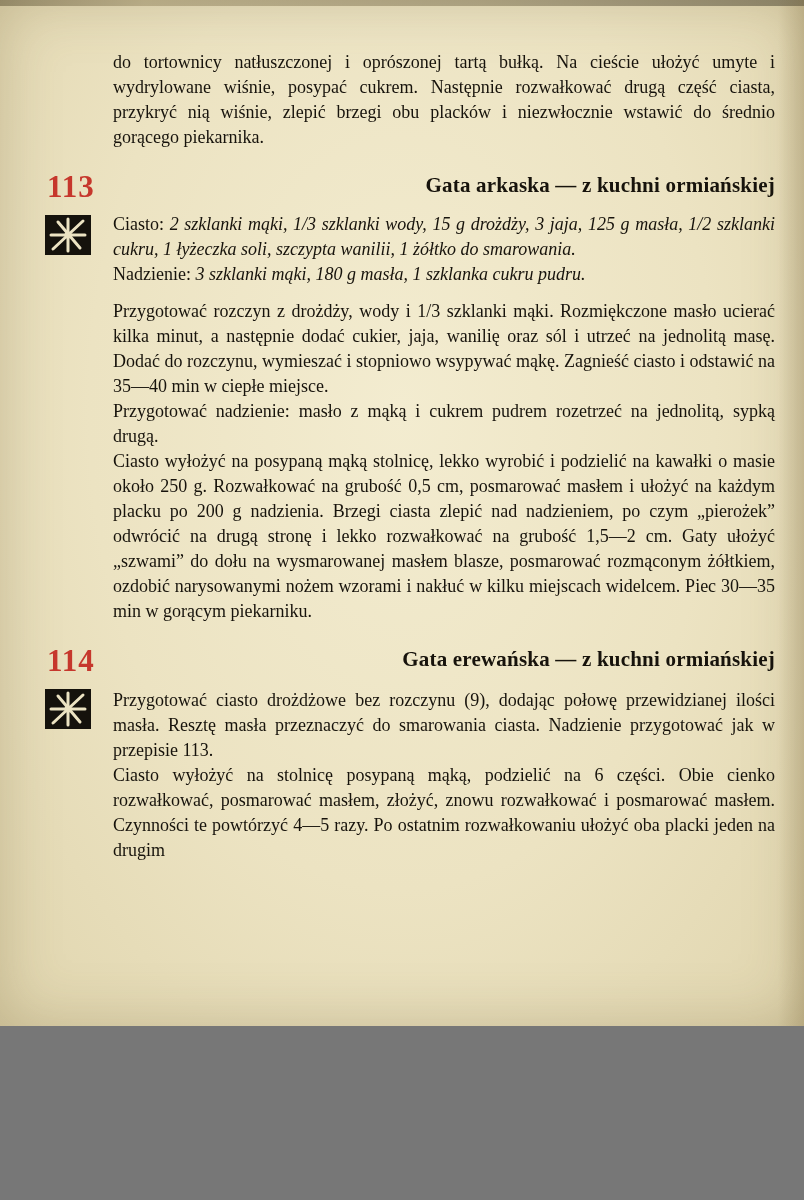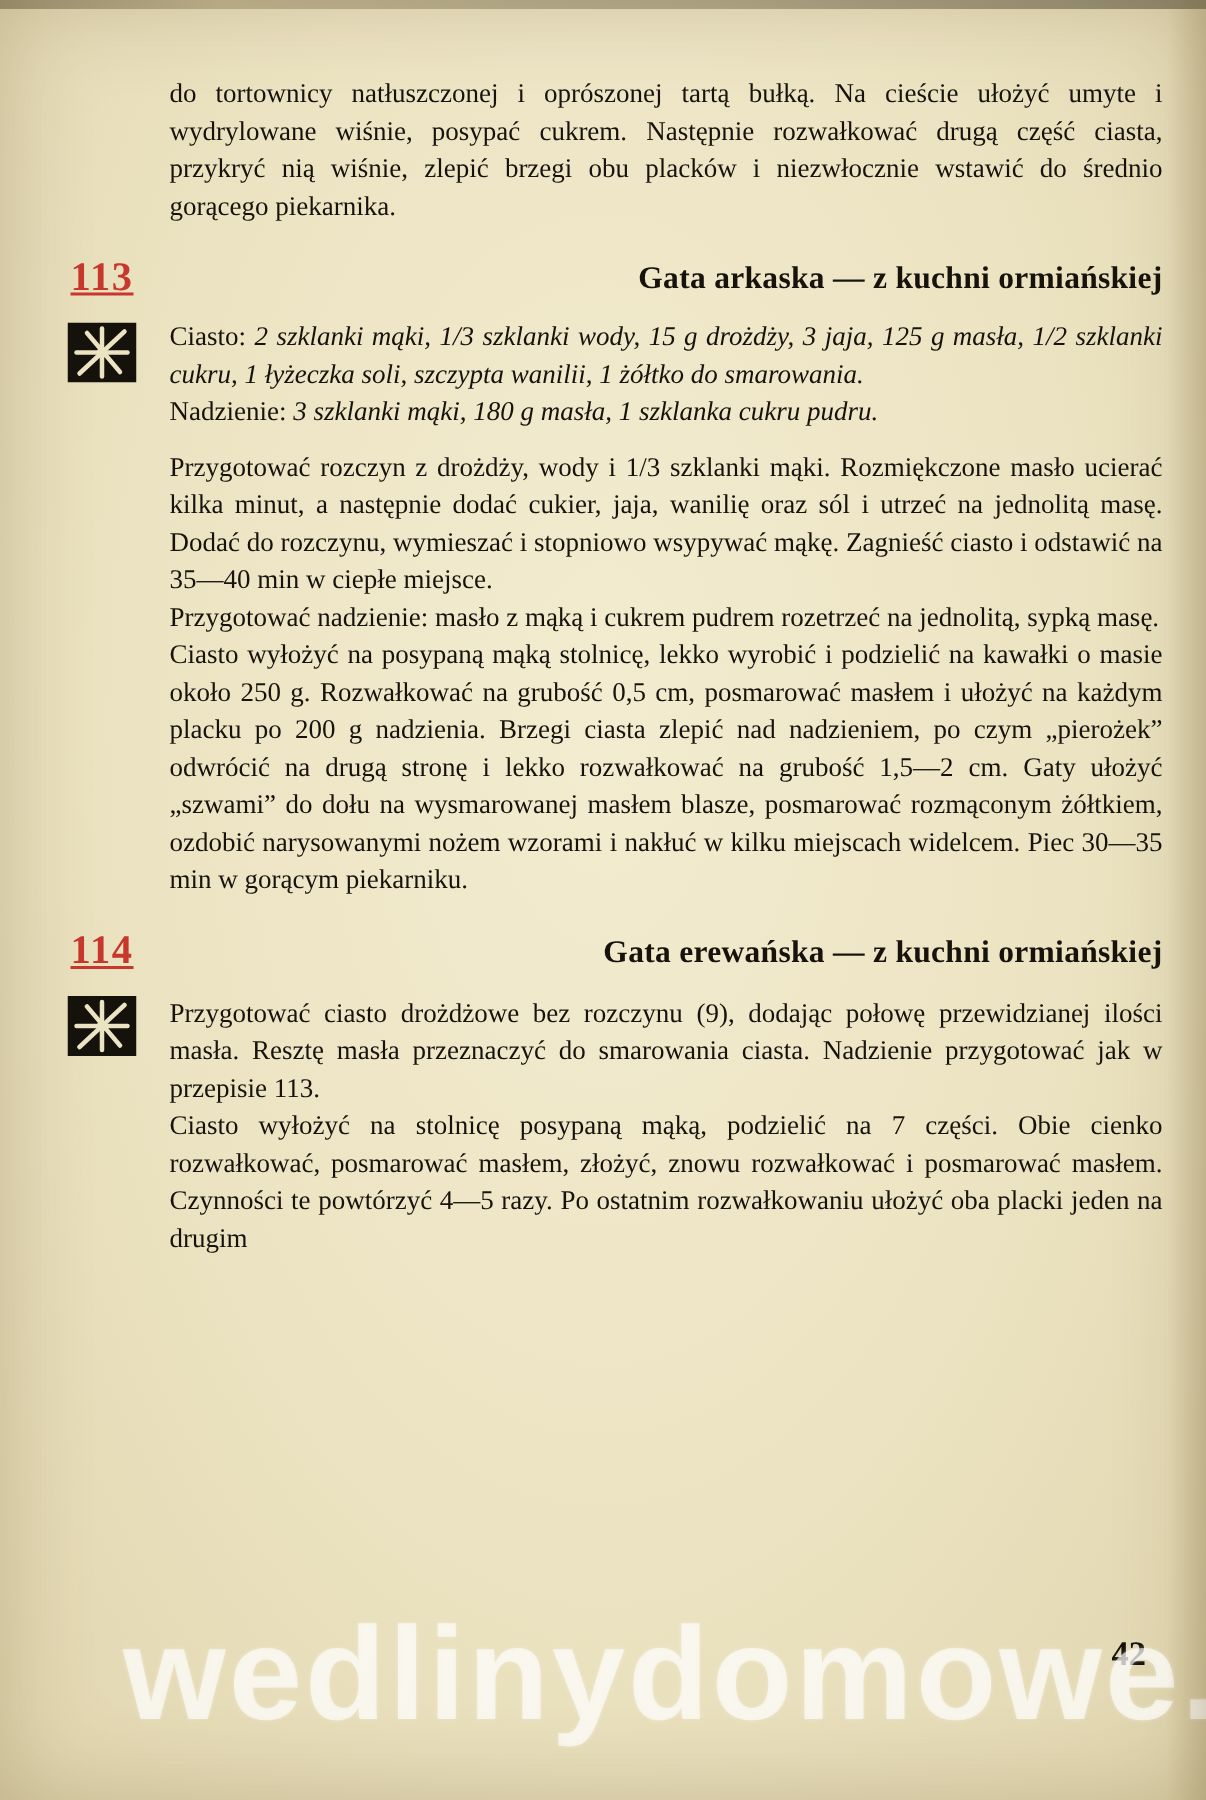--- a/index.html
+++ b/index.html
@@ -1,18 +1,18 @@
 <!DOCTYPE html>
 <html lang="pl"><head>
 <meta charset="utf-8">
 <style>
   html,body{margin:0;padding:0;background:#777;}
   .page{
     position:relative;
-    width:804px;height:1200px;
+    width:804px;height:1026px;
     margin:0 auto;
     background:#ece3c2;
     background-image:radial-gradient(ellipse at 50% 40%, #f3ecd0 0%, #ece3c2 55%, #e0d5ae 100%);
     overflow:hidden;
     font-family:"Liberation Serif", serif;
     color:#17130c;
     box-shadow:inset 0 0 60px rgba(110,92,50,0.28);
   }
   .page::before{
     content:"";position:absolute;top:0;left:0;right:0;height:6px;
@@ -26,21 +26,21 @@
   }
   .content{
     position:absolute;left:113px;top:50px;width:662px;
   }
   p{margin:0;font-size:18px;line-height:25px;text-align:justify;}
   .intro{margin-bottom:14px;}
   .recipe{margin-top:18px;}
   .recipe-header{position:relative;margin-bottom:10px;min-height:34px;}
   .recipe-number{
     position:absolute;left:-66px;top:1px;
-    font-size:27px;font-weight:700;color:#c6372c;letter-spacing:1px;text-decoration:underline;
+    font-size:31px;font-weight:700;color:#c6372c;letter-spacing:1px;
   }
   .recipe-title{
     margin:0;text-align:right;font-size:21px;font-weight:700;line-height:34px;
     letter-spacing:.2px;
   }
   .ingredients{position:relative;margin-bottom:12px;}
   .dingbat{position:absolute;left:-68px;top:3px;width:46px;height:40px;}
   .ing{text-align:justify;}
   .ing-label{font-weight:400;font-style:normal;}
   .ing-text{font-style:italic;}
@@ -92,21 +92,21 @@
           <span class="ing-text">2 szklanki mąki, 1/3 szklanki wody, 15 g drożdży, 3 jaja, 125 g masła, 1/2 szklanki cukru, 1 łyżeczka soli, szczypta wanilii, 1 żółtko do smarowania.</span>
         </p>
         <p class="ing">
           <span class="ing-label">Nadzienie:</span>
           <span class="ing-text">3 szklanki mąki, 180 g masła, 1 szklanka cukru pudru.</span>
         </p>
       </div>
 
       <div class="recipe-body">
         <p class="body-par">Przygotować rozczyn z drożdży, wody i 1/3 szklanki mąki. Rozmiękczone masło ucierać kilka minut, a następnie dodać cukier, jaja, wanilię oraz sól i utrzeć na jednolitą masę. Dodać do rozczynu, wymieszać i stopniowo wsypywać mąkę. Zagnieść ciasto i odstawić na 35—40 min w ciepłe miejsce.</p>
-        <p class="body-par">Przygotować nadzienie: masło z mąką i cukrem pudrem rozetrzeć na jednolitą, sypką masę.</p>
+        <p class="body-par">Przygotować nadzienie: masło z mąką i cukrem pudrem rozetrzeć na jednolitą, sypką drugą.</p>
         <p class="body-par">Ciasto wyłożyć na posypaną mąką stolnicę, lekko wyrobić i podzielić na kawałki o masie około 250 g. Rozwałkować na grubość 0,5 cm, posmarować masłem i ułożyć na każdym placku po 200 g nadzienia. Brzegi ciasta zlepić nad nadzieniem, po czym „pierożek” odwrócić na drugą stronę i lekko rozwałkować na grubość 1,5—2 cm. Gaty ułożyć „szwami” do dołu na wysmarowanej masłem blasze, posmarować rozmąconym żółtkiem, ozdobić narysowanymi nożem wzorami i nakłuć w kilku miejscach widelcem. Piec 30—35 min w gorącym piekarniku.</p>
       </div>
     </section>
 
     <section class="recipe">
       <div class="recipe-header">
         <span class="recipe-number">114</span>
         <h2 class="recipe-title">Gata erewańska — z kuchni ormiańskiej</h2>
       </div>
 
@@ -120,21 +120,21 @@
               <path d="M23 4 L23 36"></path>
               <path d="M6 20 L40 20"></path>
             </g>
             <circle cx="23" cy="20" r="3.5" fill="#ece3c2"></circle>
           </svg>
         </span>
       </div>
 
       <div class="recipe-body">
         <p class="body-par">Przygotować ciasto drożdżowe bez rozczynu (9), dodając połowę przewidzianej ilości masła. Resztę masła przeznaczyć do smarowania ciasta. Nadzienie przygotować jak w przepisie 113.</p>
-        <p class="body-par">Ciasto wyłożyć na stolnicę posypaną mąką, podzielić na 7 części. Obie cienko rozwałkować, posmarować masłem, złożyć, znowu rozwałkować i posmarować masłem. Czynności te powtórzyć 4—5 razy. Po ostatnim rozwałkowaniu ułożyć oba placki jeden na drugim</p>
+        <p class="body-par">Ciasto wyłożyć na stolnicę posypaną mąką, podzielić na 6 części. Obie cienko rozwałkować, posmarować masłem, złożyć, znowu rozwałkować i posmarować masłem. Czynności te powtórzyć 4—5 razy. Po ostatnim rozwałkowaniu ułożyć oba placki jeden na drugim</p>
       </div>
     </section>
 
   </div>
 
   <div class="page-number">42</div>
 
   <div class="watermark">wedlinydomowe.pl</div>
 
 </div>

